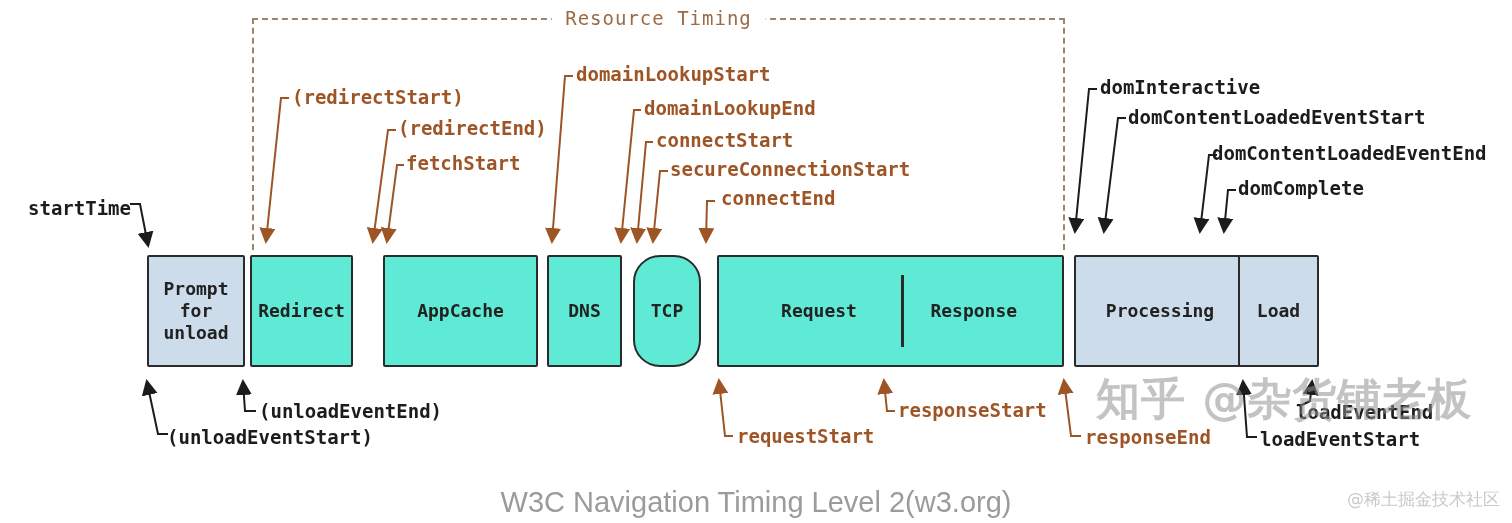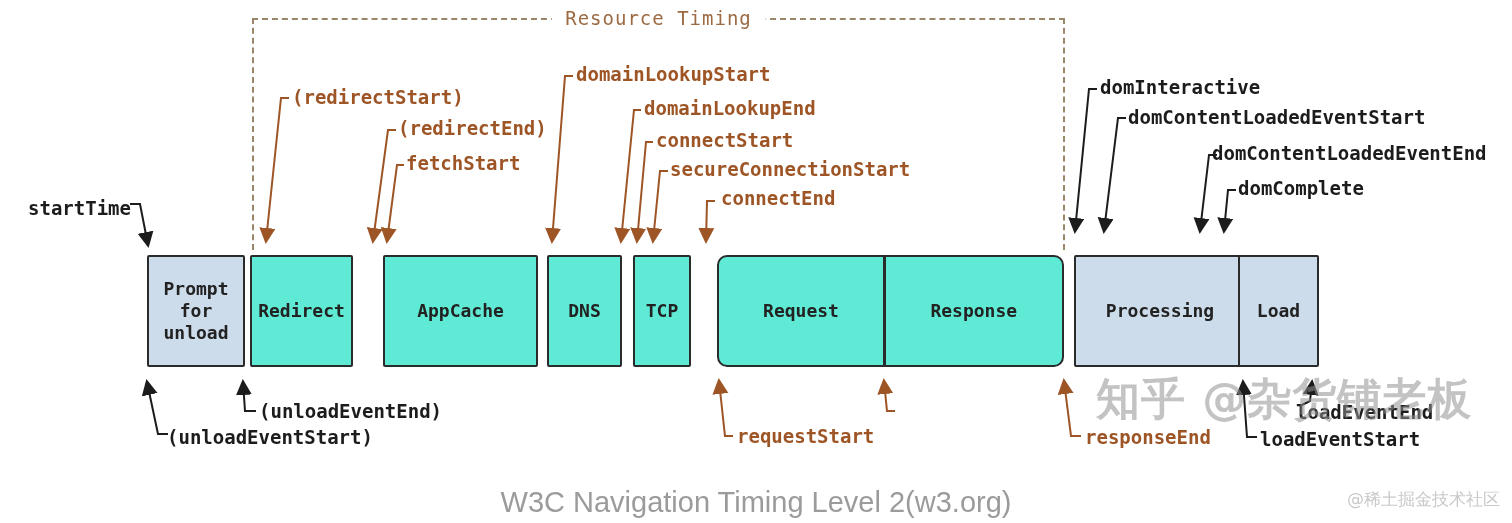--- a/index.html
+++ b/index.html
@@ -38,21 +38,21 @@
     border:2.5px solid #2b2b2b;
     border-radius:2px;
     display:flex;align-items:center;justify-content:center;
     font-size:18px;font-weight:bold;color:#222222;
     text-align:center;
     white-space:pre-line;
     line-height:1.22;
   }
   .cream{background:#5eead4;}
   .blue{background:#ccdcea;}
-  .combo{display:flex;align-items:flex-start;padding:0;border-radius:10px;}
+  .combo{display:flex;align-items:flex-start;padding:18px;}
   .combo .cell{
     display:flex;align-items:center;justify-content:center;
     height:100%;
   }
   .combo .divider{width:2.5px;background:#2b2b2b;height:100%;}
   
   .evt{
     position:absolute;
     font-size:19px;font-weight:bold;
     white-space:nowrap;
@@ -134,21 +134,21 @@
     <polyline class="abrown" points="895,411 887,411 884,381" marker-end="url(#mb)"></polyline>
     <polyline class="abrown" points="1081,436 1071,436 1064,381" marker-end="url(#mb)"></polyline>
   </svg>
 
   <div class="tbox blue" style="left:147px;width:98px;">Prompt
 for
 unload</div>
   <div class="tbox cream" style="left:250px;width:103px;">Redirect</div>
   <div class="tbox cream" style="left:383px;width:155px;">AppCache</div>
   <div class="tbox cream" style="left:547px;width:75px;">DNS</div>
-  <div class="tbox cream" style="left:633px;width:58px;">TCP</div>
+  <div class="tbox cream" style="left:633px;width:68px;border-radius:27px;">TCP</div>
   <div class="tbox cream combo" style="left:717px;width:347px;">
     <div class="cell" style="width:164px;">Request</div>
     <div class="divider"></div>
     <div class="cell" style="flex:1;">Response</div>
   </div>
   <div class="tbox blue" style="left:1074px;width:172px;">Processing</div>
   <div class="tbox blue" style="left:1238px;width:81px;">Load</div>
 
   <div class="evt black" style="left:28px;top:197px;">startTime</div>
   <div class="evt brown" style="left:292px;top:86px;">(redirectStart)</div>
@@ -160,20 +160,21 @@
   <div class="evt brown" style="left:670px;top:158px;">secureConnectionStart</div>
   <div class="evt brown" style="left:721px;top:187px;">connectEnd</div>
   <div class="evt black" style="left:1100px;top:76px;">domInteractive</div>
   <div class="evt black" style="left:1128px;top:106px;">domContentLoadedEventStart</div>
   <div class="evt black" style="left:1212px;top:142px;">domContentLoadedEventEnd</div>
   <div class="evt black" style="left:1238px;top:177px;">domComplete</div>
 
   <div class="evt black" style="left:167px;top:426px;">(unloadEventStart)</div>
   <div class="evt black" style="left:259px;top:400px;">(unloadEventEnd)</div>
   <div class="evt brown" style="left:737px;top:425px;">requestStart</div>
+  <div class="evt brown" style="left:898px;top:399px;">responseStart</div>
   <div class="evt brown" style="left:1085px;top:426px;">responseEnd</div>
   <div class="evt black" style="left:1260px;top:428px;">loadEventStart</div>
   <div class="evt black" style="left:1296px;top:401px;">loadEventEnd</div>
 
   <div class="wm-center">知乎 @杂货铺老板</div>
   <div class="wm-corner">@稀土掘金技术社区</div>
   <div class="caption">W3C Navigation Timing Level 2(w3.org)</div>
 
 </div>
 

